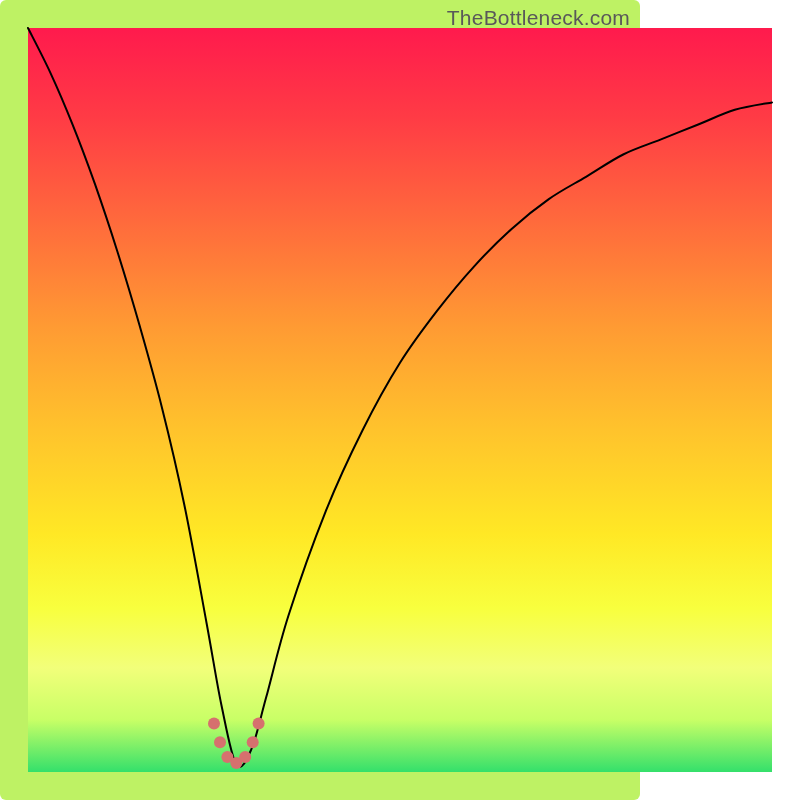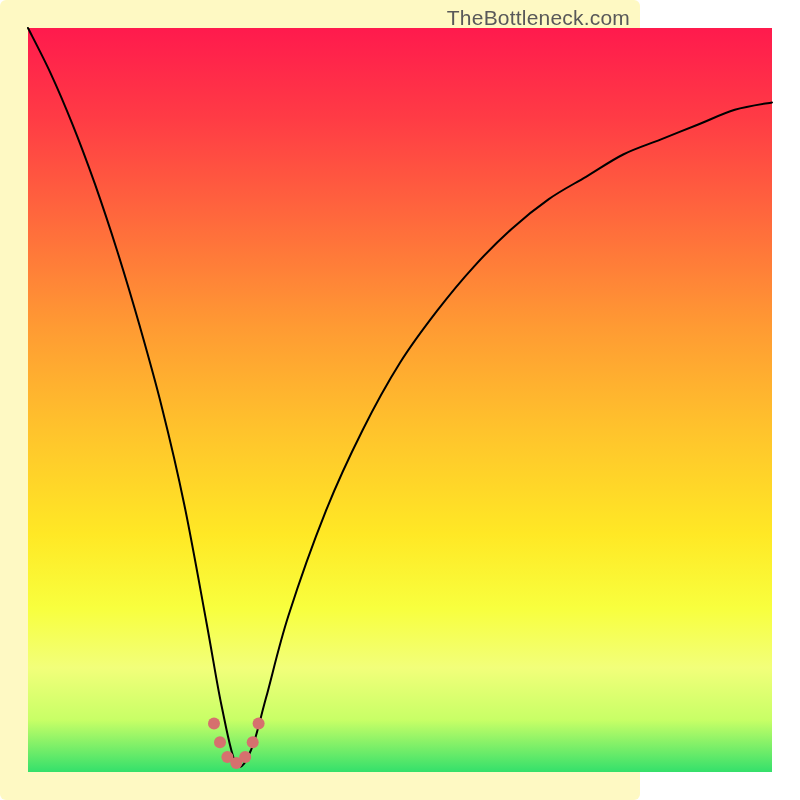--- a/index.html
+++ b/index.html
@@ -7,21 +7,21 @@
     padding: 0;
     width: 800px;
     height: 800px;
     overflow: hidden;
     font-family: Arial, Helvetica, sans-serif;
   }
   .frame {
     position: relative;
     width: 640px;
     height: 800px;
-    background: #fef9c3;
+    background: #bef264;
     box-sizing: border-box;
     border-radius: 6px;
   }
   .plot-area {
     position: absolute;
     left: 28px;
     top: 28px;
     width: 744px;
     height: 744px;
     background: linear-gradient(to bottom,

